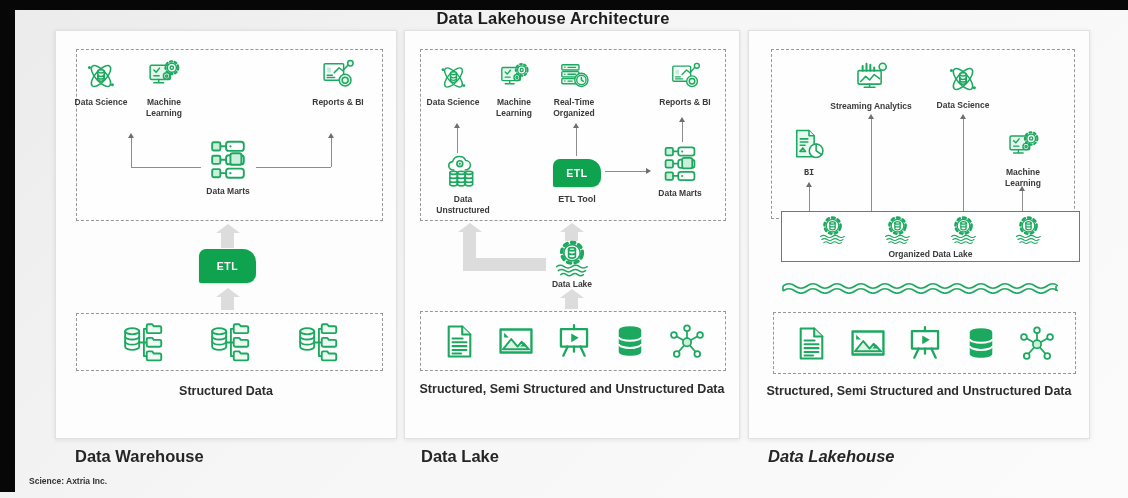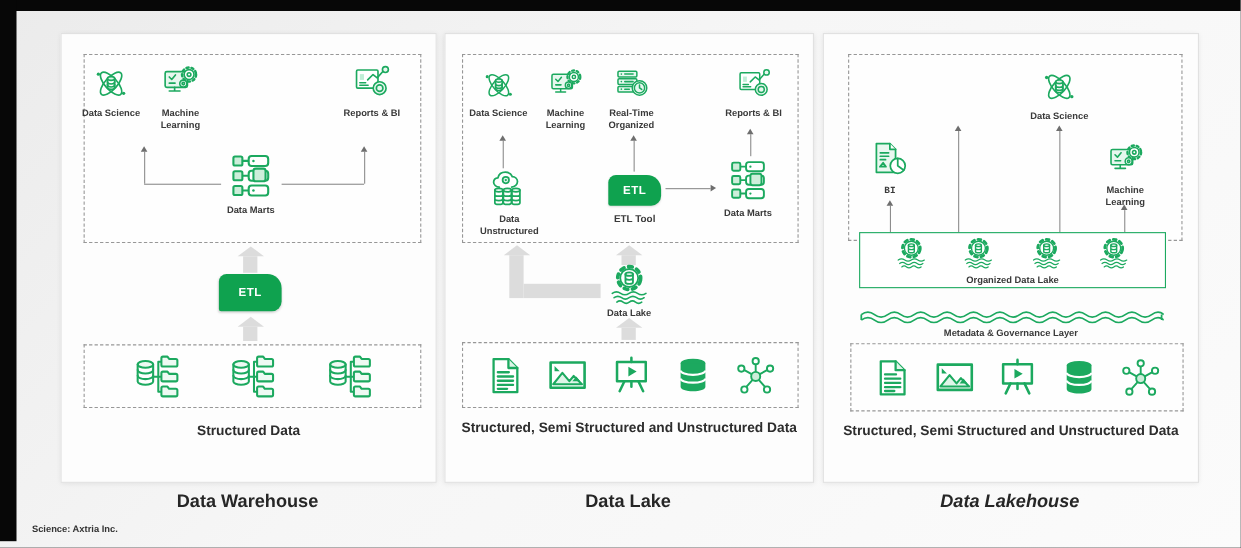--- a/index.html
+++ b/index.html
@@ -9,21 +9,21 @@
   .bar-top{position:absolute;left:0;top:0;width:1128px;height:10px;background:#070707;}
   .bar-left{position:absolute;left:0;top:0;width:15px;height:492px;background:#070707;}
   .main-title{position:absolute;left:0;top:9px;width:1106px;text-align:center;
               font-size:16.5px;font-weight:700;color:#1c1c1c;letter-spacing:.2px;}
   .card{position:absolute;top:30px;height:407px;background:#fdfdfd;
         border:1px solid #e1e1e1;box-shadow:0 1px 5px rgba(0,0,0,.09);}
   #card-warehouse{left:55px;width:340px;}
   #card-lake{left:404px;width:334px;}
   #card-lakehouse{left:748px;width:340px;}
   .dashed{position:absolute;border:1.6px dashed #979797;background:#fefefe;}
-  .panel-title{position:absolute;top:447px;width:300px;text-align:center;
+  .panel-title{position:absolute;top:447px;width:300px;
                font-size:16.5px;font-weight:700;color:#262626;}
   .source-note{position:absolute;left:29px;top:476px;font-size:8.5px;font-weight:700;color:#333;}
   .node{position:absolute;display:flex;flex-direction:column;align-items:center;}
   .node svg{flex:none;}
   .nlabel{font-size:8.5px;font-weight:600;color:#3a3a3a;text-align:center;line-height:1.3;margin-top:3px;}
   .icon{color:#1ca95f;}
   .caption{position:absolute;left:0;width:100%;text-align:center;font-size:12.5px;
            font-weight:700;color:#2d2d2d;line-height:1.35;padding:0 6px;box-sizing:border-box;}
   .etl-btn{position:absolute;background:#0fa24f;color:#fff;display:flex;align-items:center;
            justify-content:center;font-size:10.5px;font-weight:700;letter-spacing:.5px;
@@ -220,20 +220,21 @@
         <path d="M2 5v5M275 5v5"></path>
       </g>
     </symbol>
   </defs>
 </svg>
 
 <div id="stage">
   <div class="bar-top"></div>
   <div class="bar-left"></div>
 
+  <div class="main-title">Data Lakehouse Architecture</div>
 
   <div class="card" id="card-warehouse">
     <div class="dashed" style="left:20px;top:18px;width:305px;height:170px;"></div>
 
     <div class="node" style="left:17px;top:27px;width:56px;">
       <svg class="icon" width="36" height="36">
           <use href="#i-atom"></use>
         </svg>
       <div class="nlabel">Data Science</div>
     </div>
@@ -355,20 +356,26 @@
       <svg class="icon" width="38" height="38">
           <use href="#i-network"></use>
         </svg>
     </div>
     <div class="caption" style="top:350px;">Structured, Semi Structured and Unstructured Data</div>
   </div>
 
   <div class="card" id="card-lakehouse">
     <div class="dashed" style="left:22px;top:18px;width:302px;height:168px;"></div>
 
+    <div class="node" style="left:80px;top:30px;width:84px;">
+      <svg class="icon" width="37" height="37">
+          <use href="#i-streaming"></use>
+        </svg>
+      <div class="nlabel">Streaming Analytics</div>
+    </div>
     <div class="node" style="left:179px;top:30px;width:70px;">
       <svg class="icon" width="36" height="36">
           <use href="#i-atom"></use>
         </svg>
       <div class="nlabel">Data Science</div>
     </div>
     <div class="node" style="left:32px;top:96px;width:56px;font-family:Liberation Mono, monospace;">
       <svg class="icon" width="38" height="38">
           <use href="#i-bidoc"></use>
         </svg>
@@ -379,42 +386,41 @@
           <use href="#i-ml"></use>
         </svg>
       <div class="nlabel">Machine Learning</div>
     </div>
 
     <div class="vline ahead" style="left:60px;top:156px;height:28px;"></div>
     <div class="vline ahead" style="left:122px;top:88px;height:96px;"></div>
     <div class="vline ahead" style="left:214px;top:88px;height:96px;"></div>
     <div class="vline ahead" style="left:273px;top:160px;height:24px;"></div>
 
-    <div class="greenbox" style="left:32px;top:180px;width:277px;height:49px;">
+    <div class="greenbox" style="left:32px;top:180px;width:277px;height:49px;padding-left:20px;">
       <div class="row">
         <svg class="icon" width="31" height="31">
             <use href="#i-datalake"></use>
           </svg>
         <svg class="icon" width="31" height="31">
             <use href="#i-datalake"></use>
           </svg>
         <svg class="icon" width="31" height="31">
             <use href="#i-datalake"></use>
           </svg>
         <svg class="icon" width="31" height="31">
             <use href="#i-datalake"></use>
           </svg>
       </div>
       <div class="inbox-label">Organized Data Lake</div>
     </div>
 
     <svg class="icon" style="position:absolute;left:32px;top:250px;" width="277" height="13">
         <use href="#i-wave-band"></use>
       </svg>
-    <div class="small-label" style="left:0;top:266px;">Metadata &amp; Governance Layer</div>
 
     <div class="dashed srcrow" style="left:24px;top:281px;width:301px;height:60px;">
       <svg class="icon" width="37" height="37">
           <use href="#i-doc"></use>
         </svg>
       <svg class="icon" width="38" height="38">
           <use href="#i-image"></use>
         </svg>
       <svg class="icon" width="38" height="38">
           <use href="#i-video"></use>

